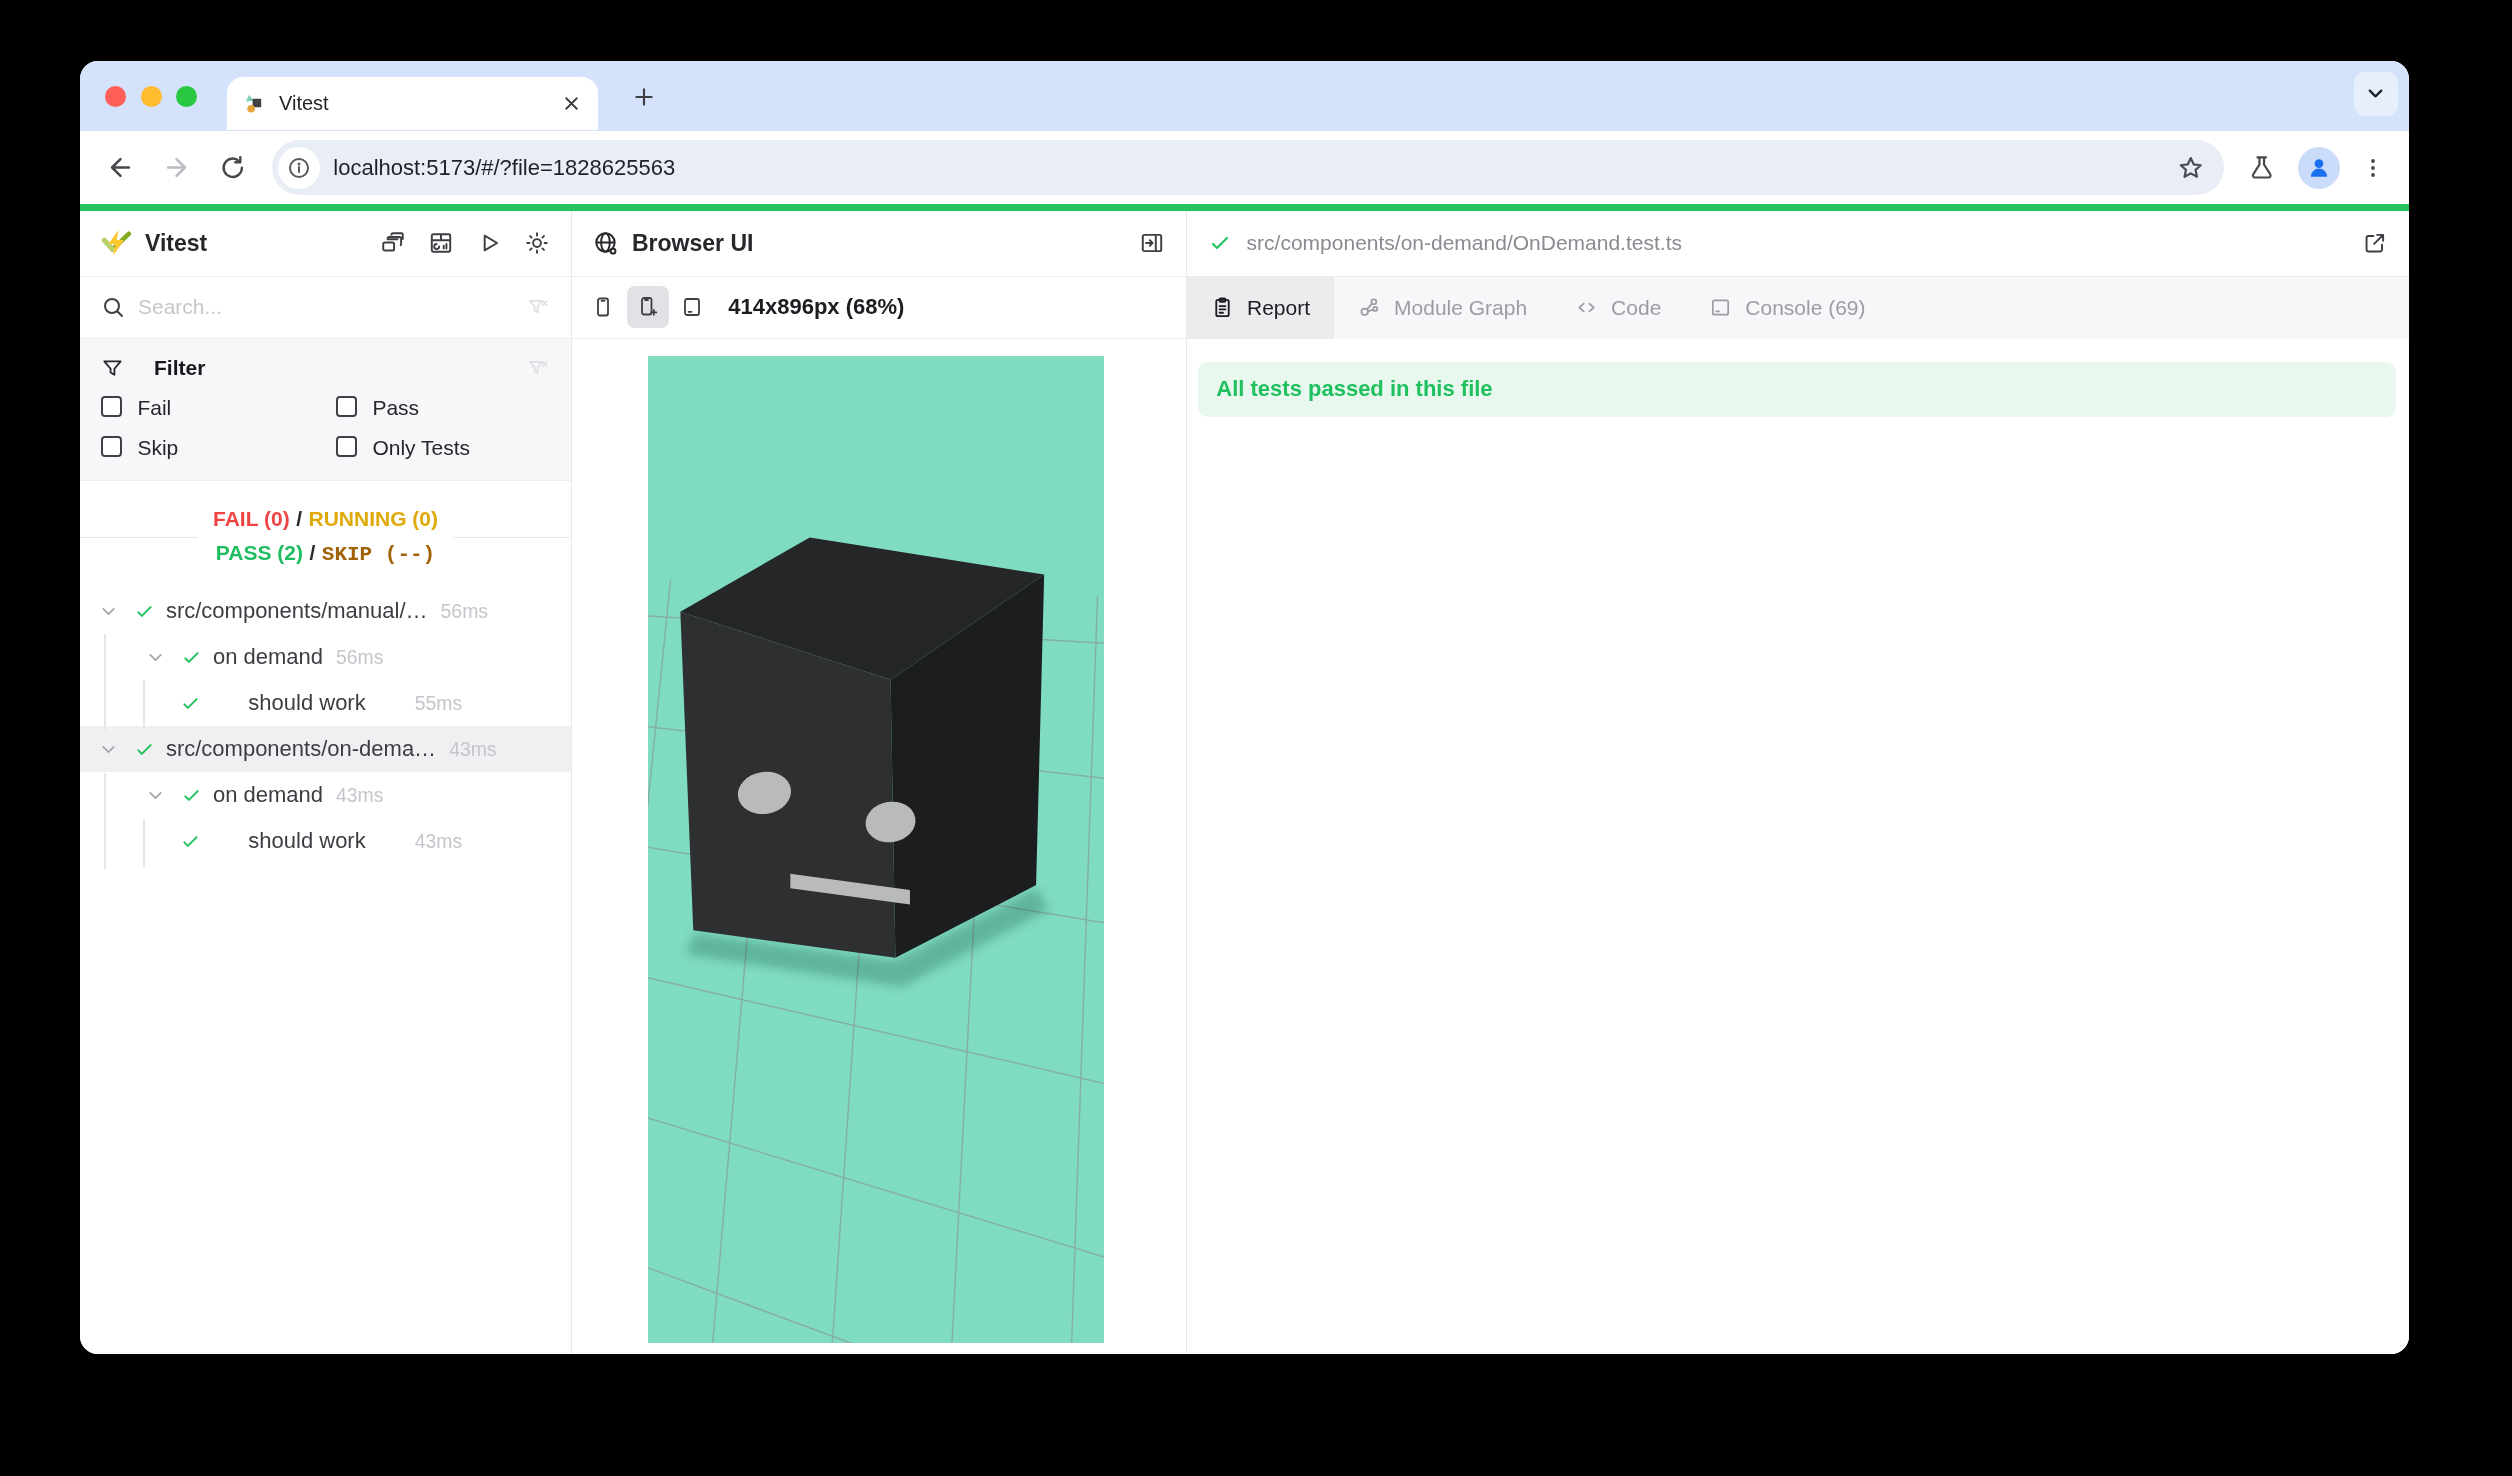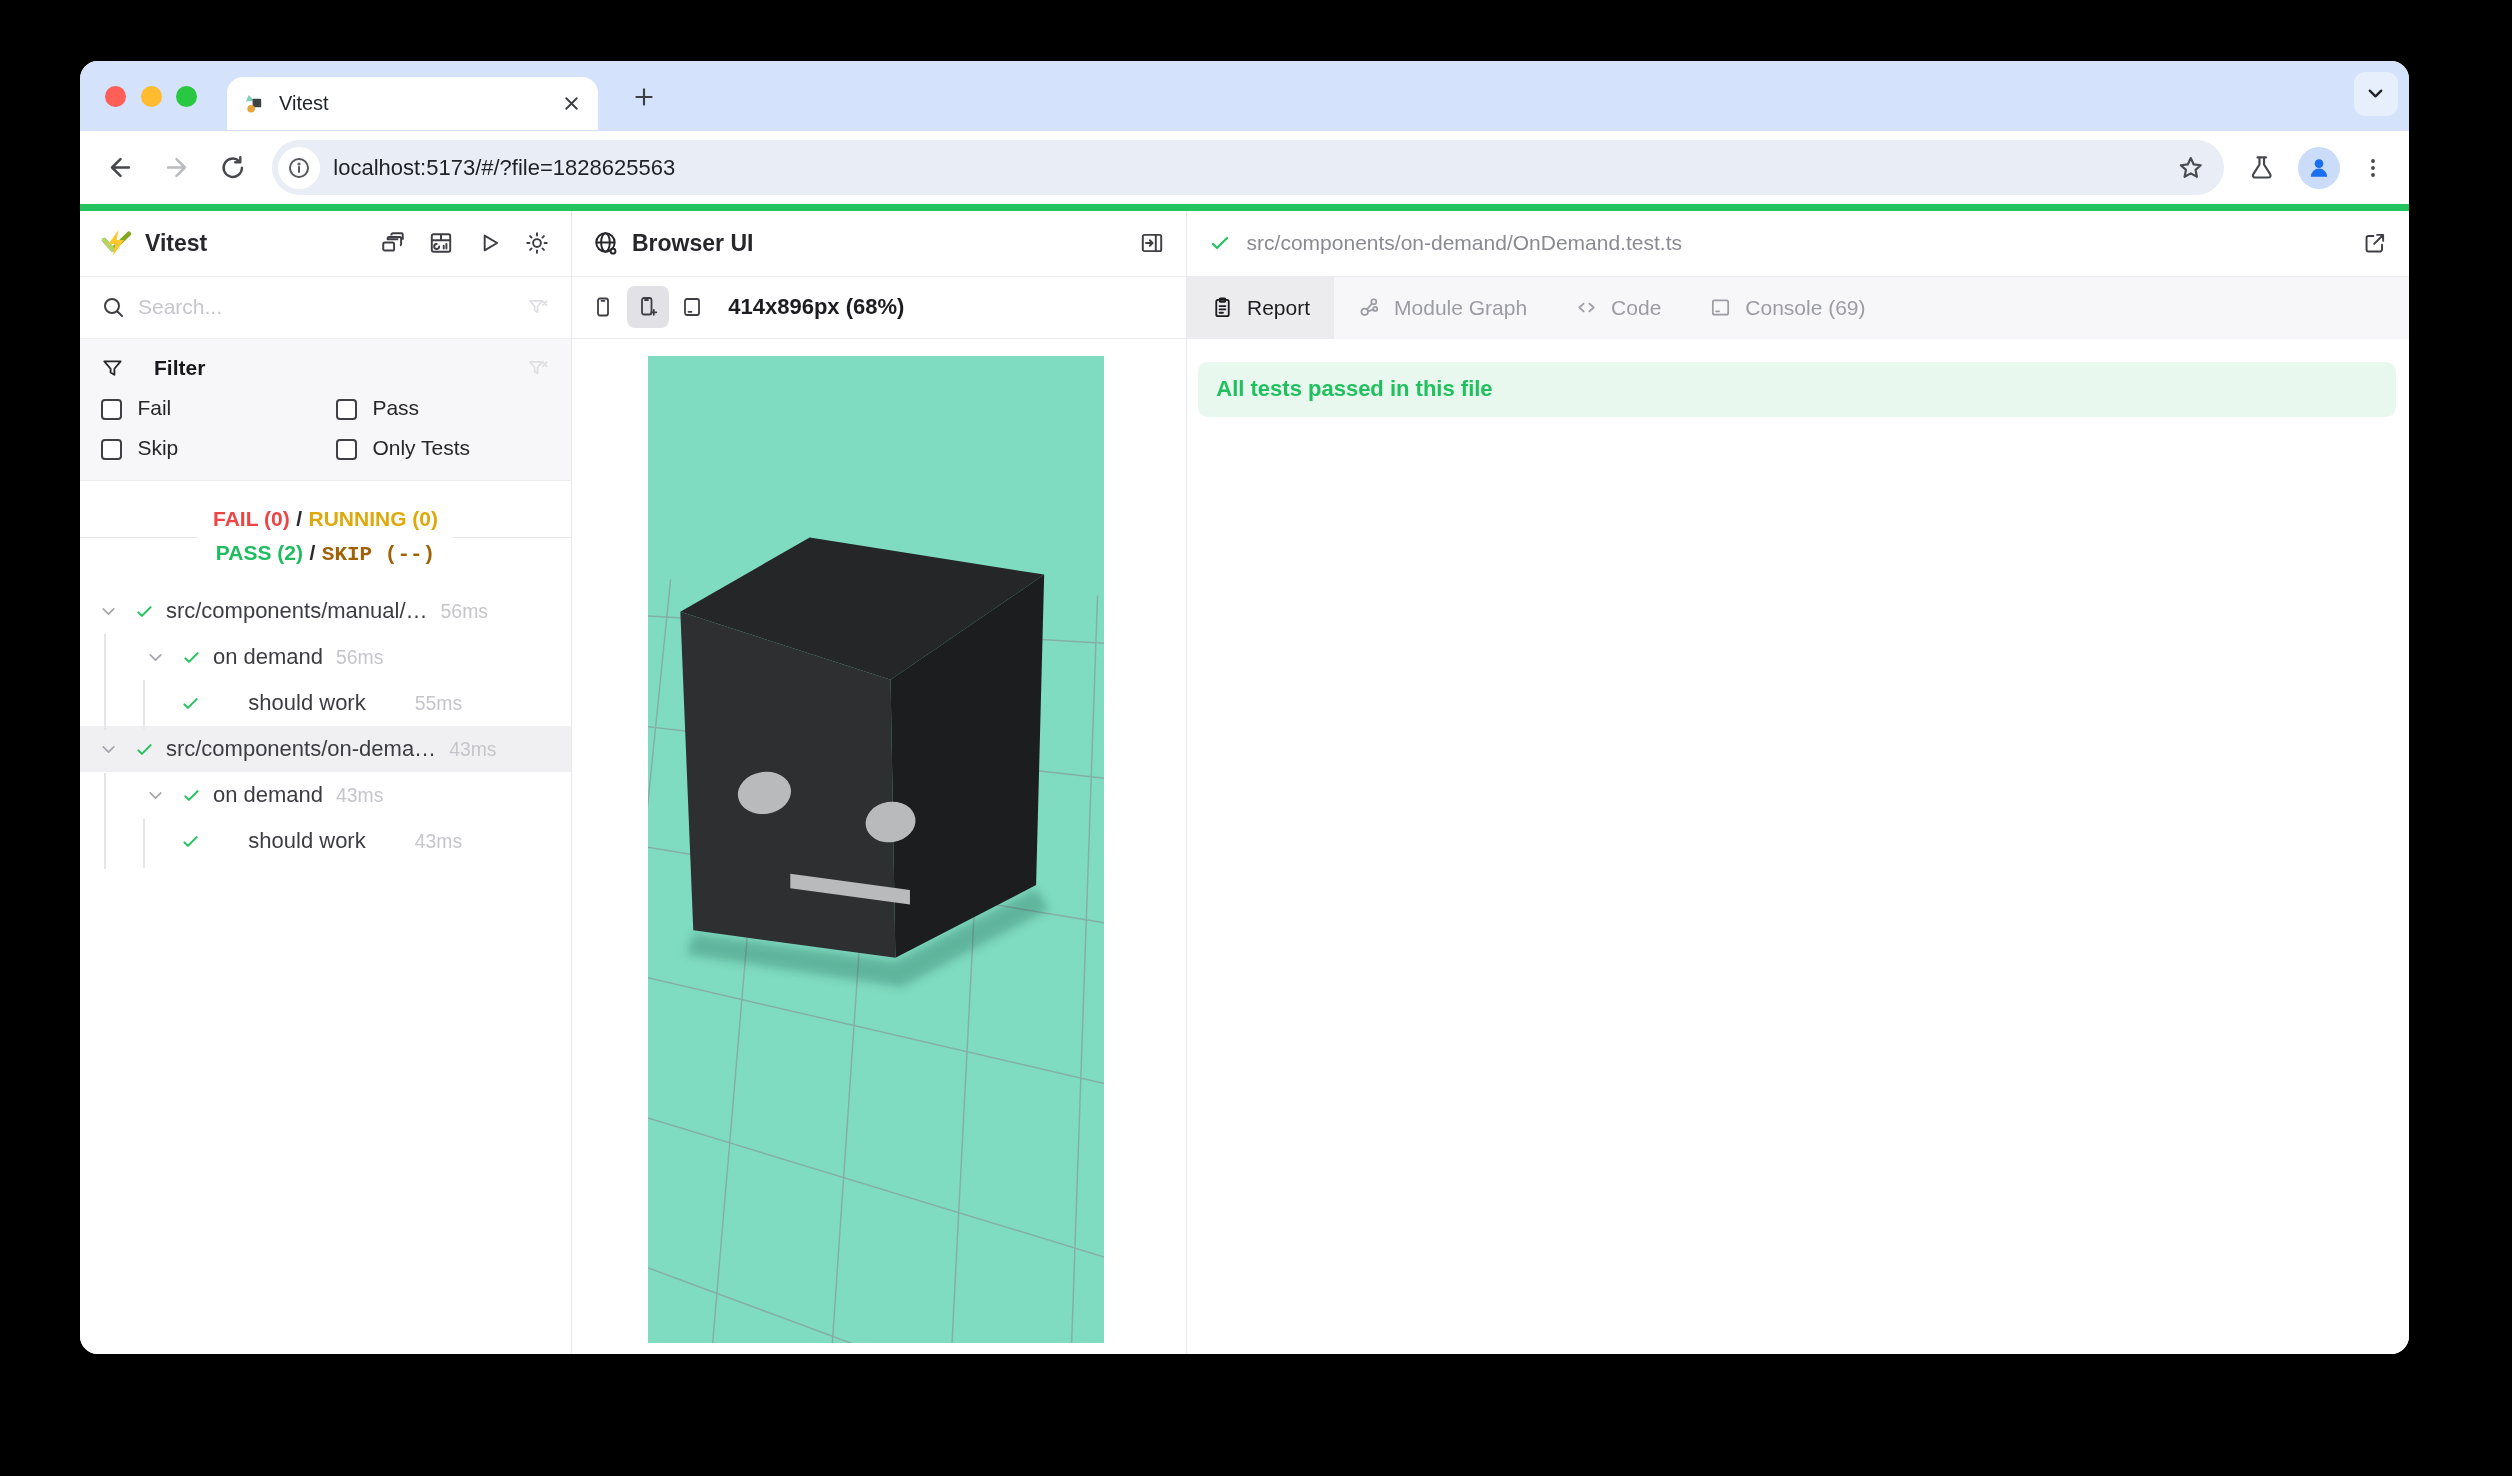--- a/index.html
+++ b/index.html
@@ -47,21 +47,21 @@
   .sidebar { width:492px; flex:none; border-right:1.6px solid #e9e9ec; display:flex; flex-direction:column; background:#fff; }
   .hicons { margin-left:auto; display:flex; align-items:center; gap:22px; color:#3e3e44; }
   .searchrow { height:62px; border-bottom:1.6px solid #ededf0; display:flex; align-items:center; padding:0 21px; flex:none; }
   .searchrow input { flex:1; border:none; outline:none; background:transparent; font-size:21px; color:#26262b; margin-left:13px; font-family:inherit; min-width:0; }
   .searchrow input::placeholder { color:#c6c6cc; }
   .icon-muted { color:#dfdfe3; }
   .filterpanel { background:#f7f7f9; border-bottom:1.6px solid #ededf0; padding:11.3px 21px 19.4px; flex:none; }
   .frow { display:flex; align-items:center; height:37px; }
   .ftitle { font-size:21px; font-weight:700; color:#18181c; margin-left:30px; }
   .fgrid { display:grid; grid-template-columns:235px 1fr; row-gap:16px; margin-top:9.7px; }
-  .citem { display:flex; align-items:flex-end; gap:15.4px; }
+  .citem { display:flex; align-items:flex-start; gap:15.4px; }
   .cbox { width:21px; height:21px; border:2.4px solid #3f3f46; border-radius:4px; background:#fff; flex:none; }
   .clabel { font-size:21px; color:#26262b; }
 
   .counts { position:relative; margin:21px 0 13px; text-align:center; }
   .counts::before { content:""; position:absolute; left:0; right:0; top:50%; border-top:1.6px solid #e7e7ea; }
   .cinner { position:relative; display:inline-block; background:#fff; padding:0 14.6px; font-size:21px; font-weight:700; line-height:34px; }
   .c-fail { color:#ef4444; } .c-run { color:#e0a90a; } .c-pass { color:#1fbd5f; } .c-skip { color:#a16207;font-family:Liberation Mono, monospace; }
   .c-sep { color:#2a2a2e; padding:0 6.5px; }
 
   .tree { position:relative; margin-top:3.2px; }

